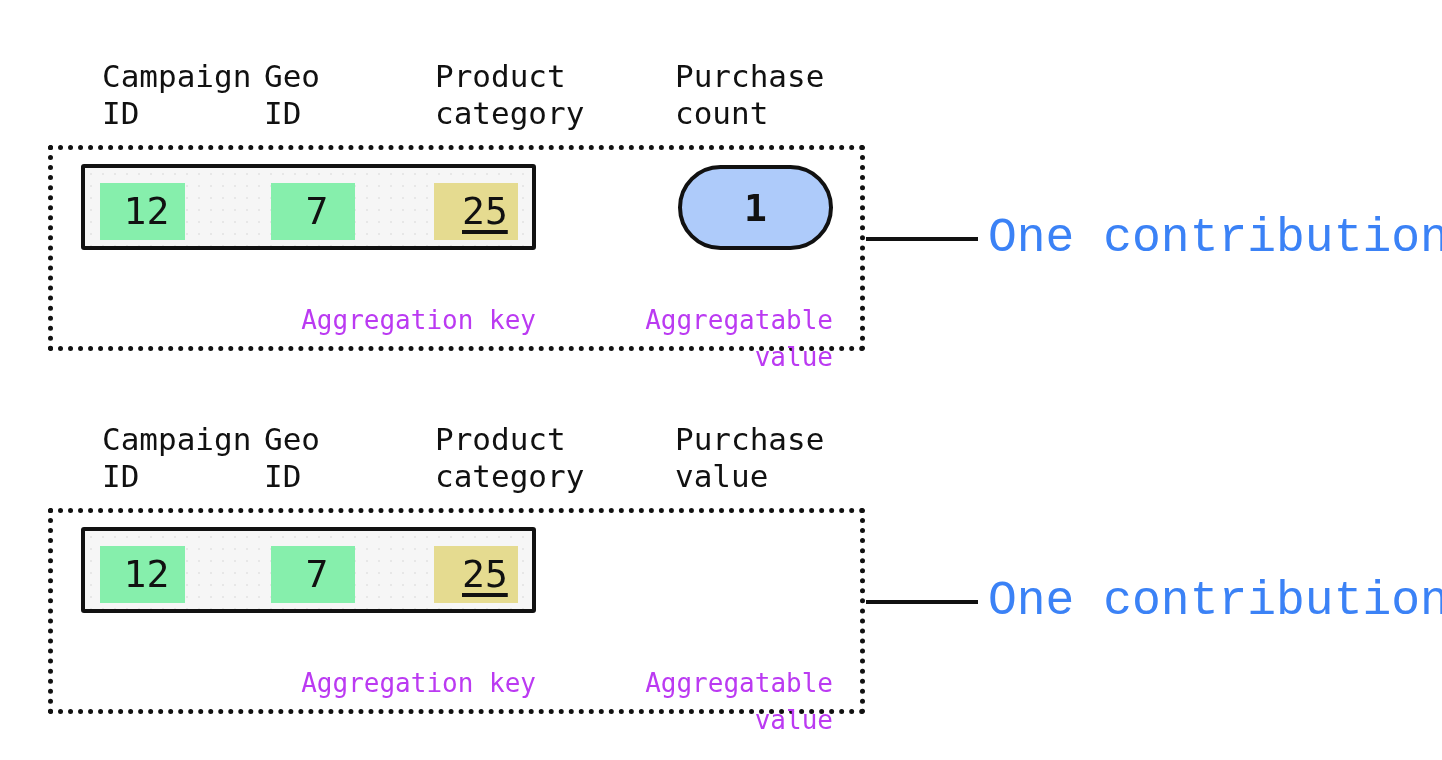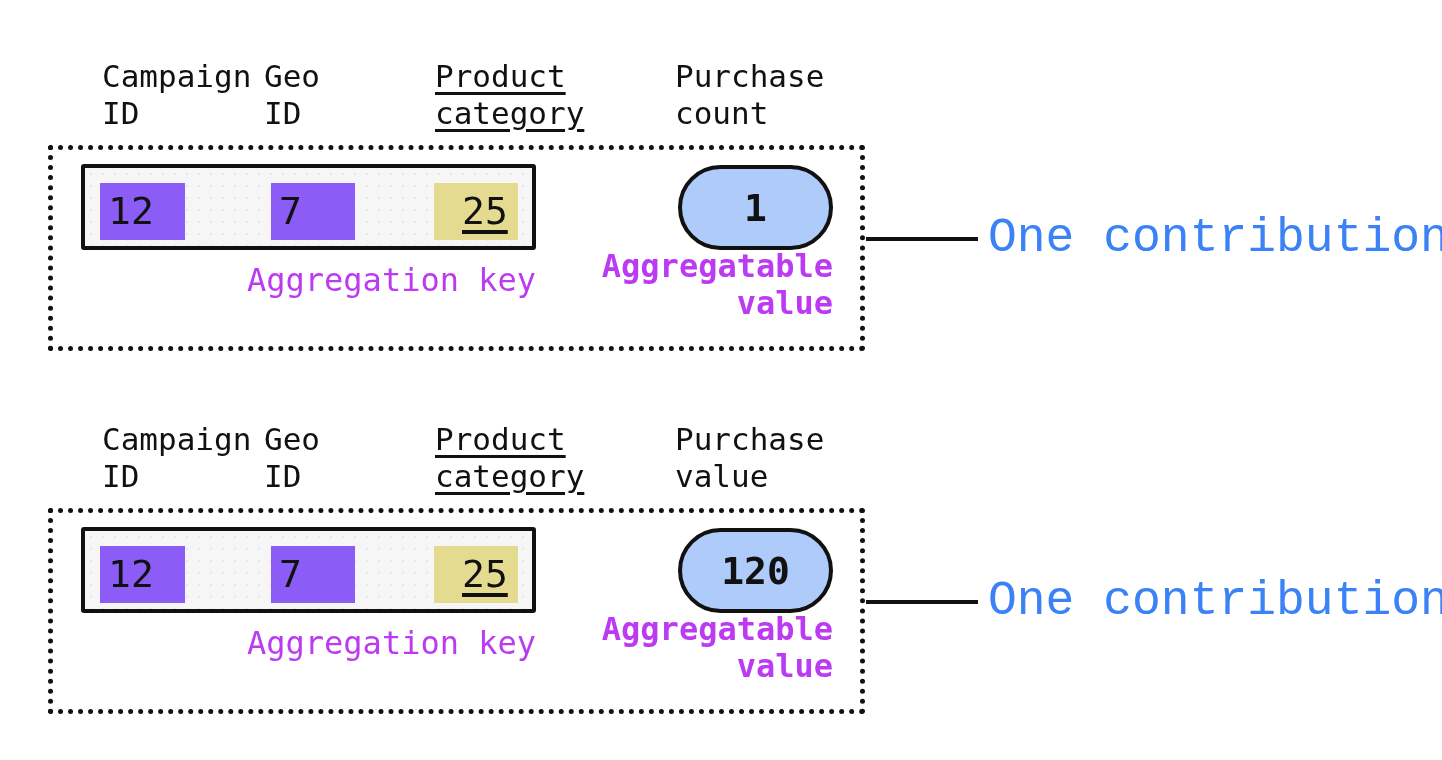--- a/index.html
+++ b/index.html
@@ -10,60 +10,60 @@
   .block { position:absolute; left:0; width:1286px; height:363px; }
   .block.b0 { top:0; }
   .block.b1 { top:363px; }
 
   .col-label {
     position:absolute; top:58px; font-size:31px; line-height:37px;
     white-space:pre-line; color:#111111;
   }
   .col-label.c0 { left:102px; }
   .col-label.c1 { left:264px; }
-  .col-label.c2 { left:435px; text-decoration:underline; text-decoration-thickness:3px; text-underline-offset:5px; }
+  .col-label.c2 { left:435px; text-decoration-thickness:3px; text-underline-offset:5px; }
   .metric-label { position:absolute; top:58px; left:675px; font-size:31px; line-height:37px; white-space:pre-line; font-weight:normal; color:#111111; }
 
   .dotted-box {
     position:absolute; left:48px; top:145px; width:817px; height:206px;
     border:5px dotted #111111; box-sizing:border-box; border-radius:2px;
   }
 
   .record {
     position:absolute; left:81px; top:164px; width:455px; height:86px;
     box-sizing:border-box; border:4px solid #111111; border-radius:3px;
     background-color:#f6f6f6;
     background-image:radial-gradient(#e7e7e7 1.2px, transparent 1.2px);
     background-size:12px 12px;
   }
 
   .cell {
     position:absolute; top:183px; height:57px; box-sizing:border-box;
     font-size:38px; line-height:56px; padding-left:8px; color:#111111;
   }
-  .cell.green { background:#8b5cf6; }
+  .cell.green { background:#86efac;text-align:center; }
   .cell.yellow { background:#e5db90;padding-left:28px; }
   .cell.k0 { left:100px; width:85px; }
   .cell.k1 { left:271px; width:84px; }
   .cell.k2 { left:434px; width:84px; }
   .cell.k2 .cell-text { text-decoration:underline; text-decoration-thickness:4px; text-underline-offset:6px; }
 
   .pill {
     position:absolute; left:678px; top:165px; width:155px; height:85px;
     box-sizing:border-box; border:4px solid #111111; border-radius:44px;
     background:#aecbfa; display:flex; align-items:center; justify-content:center;
     font-size:38px; font-weight:bold; color:#111111;
   }
 
   .caption {
-    position:absolute; font-size:32px; line-height:37px; color:#bb3af2;
-    text-align:right; white-space:pre-line;
+    position:absolute; font-size:26px; line-height:37px; color:#bb3af2;
+    text-align:right; white-space:pre-line;margin-top:40px;
   }
   .caption.key   { left:0px;   top:262px; width:536px; }
-  .caption.value { left:560px; top:248px; width:273px;font-weight:bold; }
+  .caption.value { left:560px; top:262px; width:273px; }
 
   .connector { position:absolute; left:866px; top:237px; width:112px; height:4px; background:#111111; }
 
   .callout {
     position:absolute; left:988px; top:210px;
     font-family:Liberation Mono, monospace; font-size:48px; line-height:56px; color:#3b82f6;
     white-space:nowrap;
   }
 </style>
 </head>
@@ -110,23 +110,20 @@
     <div class="metric-label">Purchase
 value</div>
 
     <div class="dotted-box"></div>
     <div class="record"></div>
 
     <div class="cell green k0"><span class="cell-text">12</span></div>
     <div class="cell green k1"><span class="cell-text">7</span></div>
     <div class="cell yellow k2"><span class="cell-text">25</span></div>
 
-    <div class="pill">
-        <span>120</span>
-      </div>
 
     <div class="caption key">Aggregation key</div>
     <div class="caption value">Aggregatable
 value</div>
 
     <div class="connector"></div>
     <div class="callout">One contribution</div>
   </div>
 
 </div>

